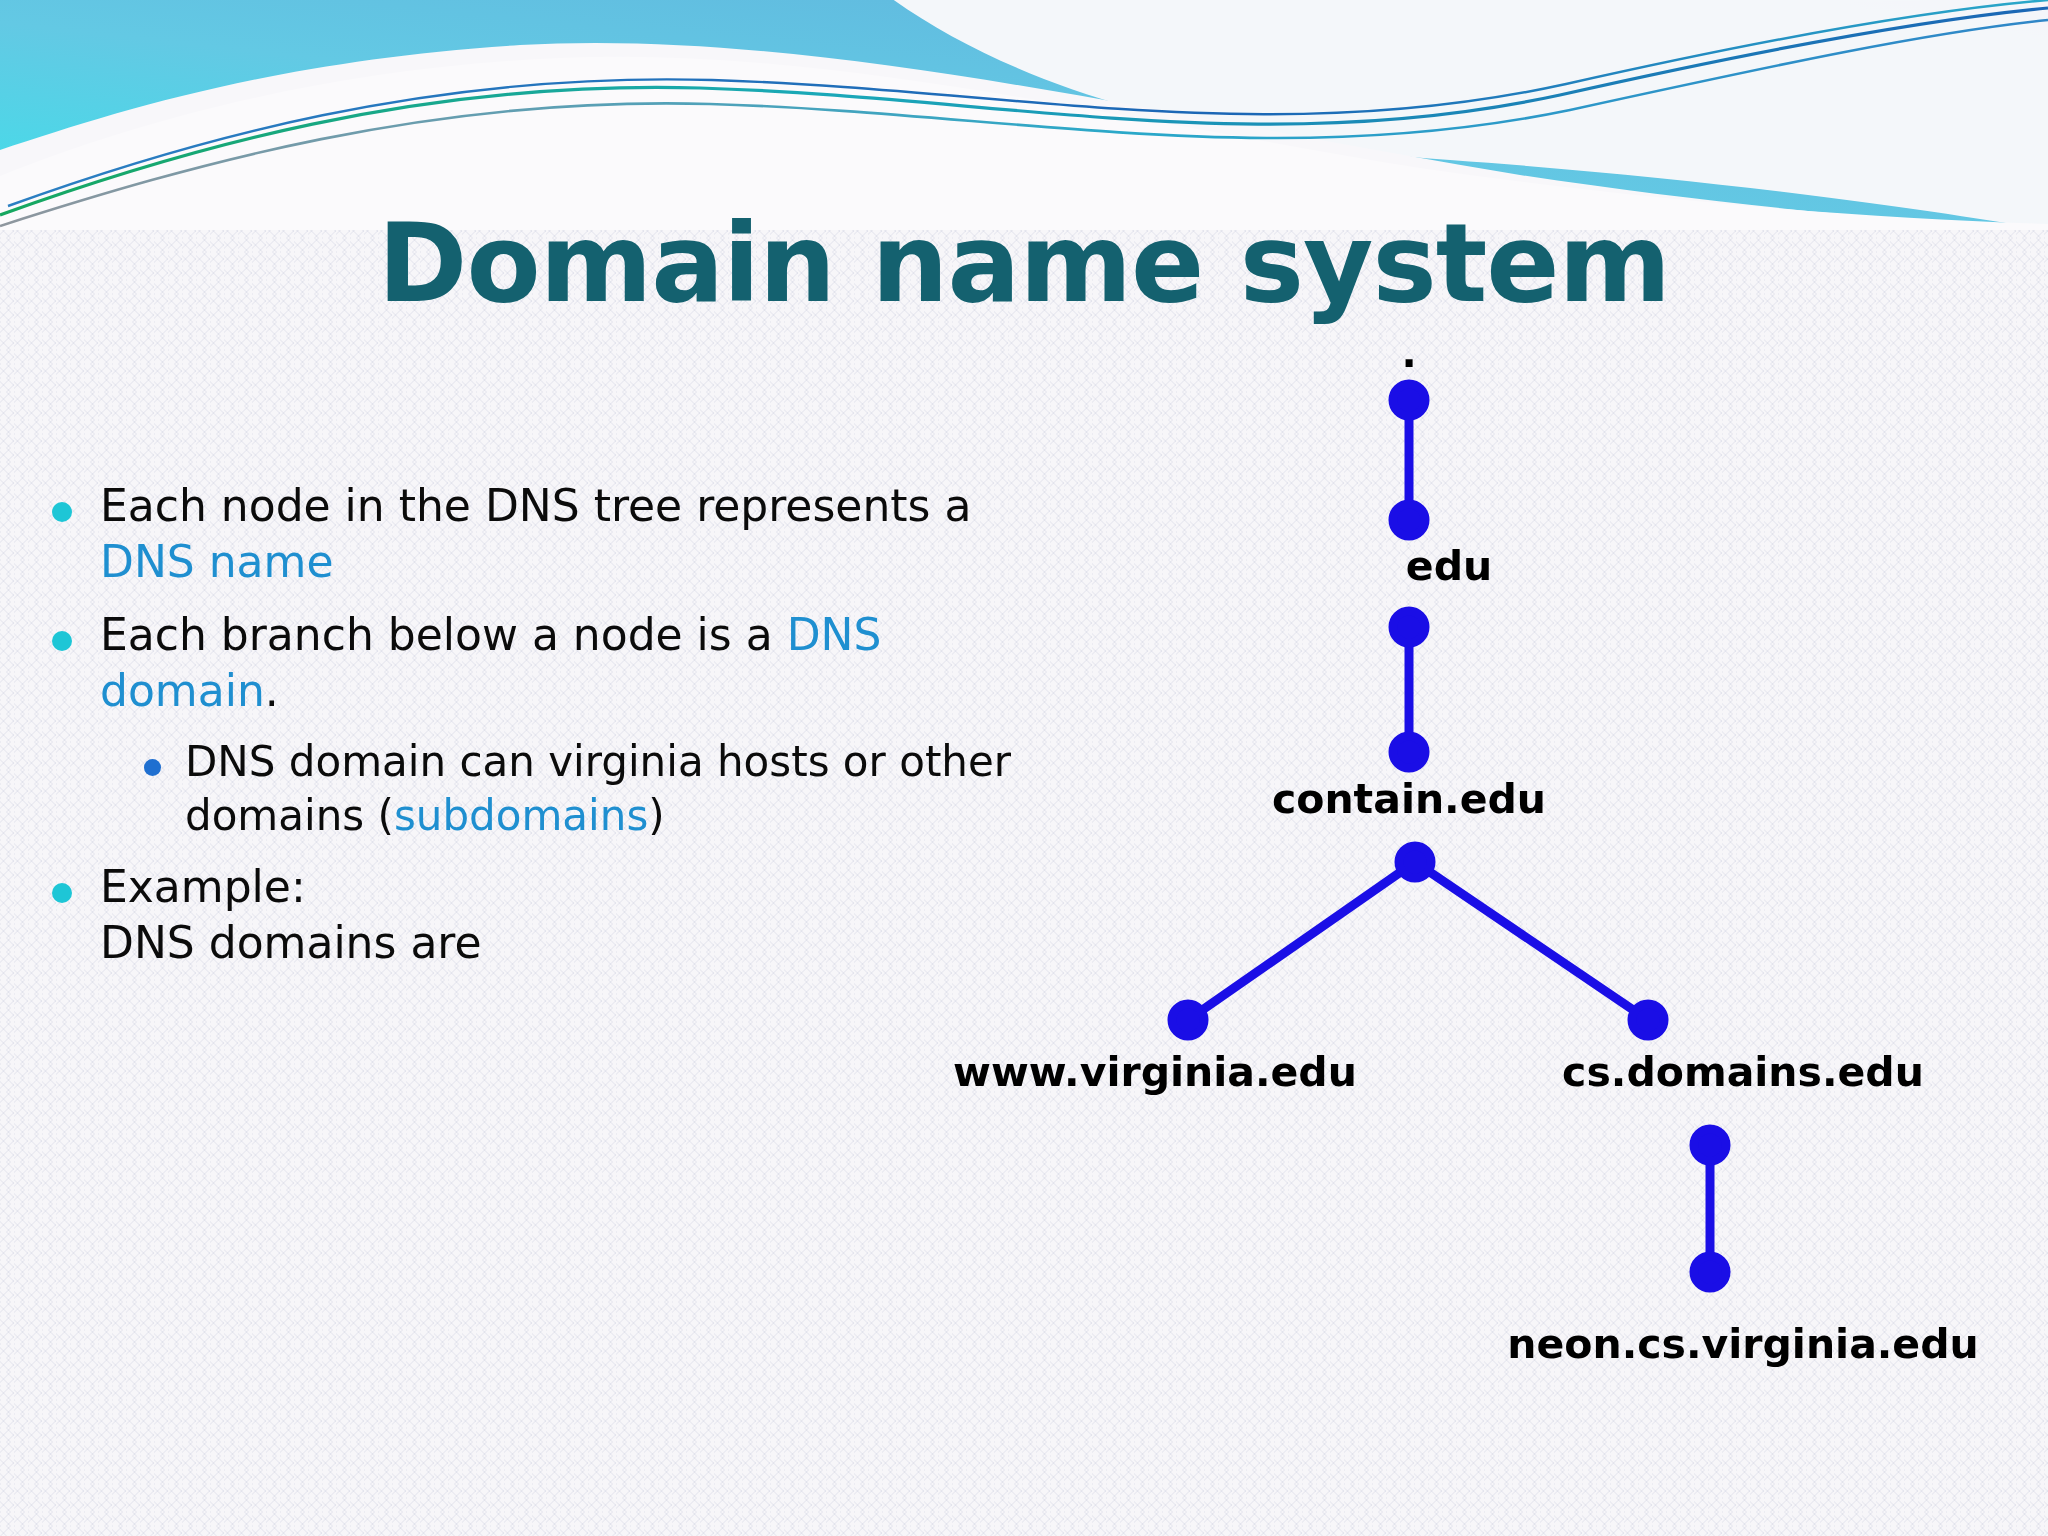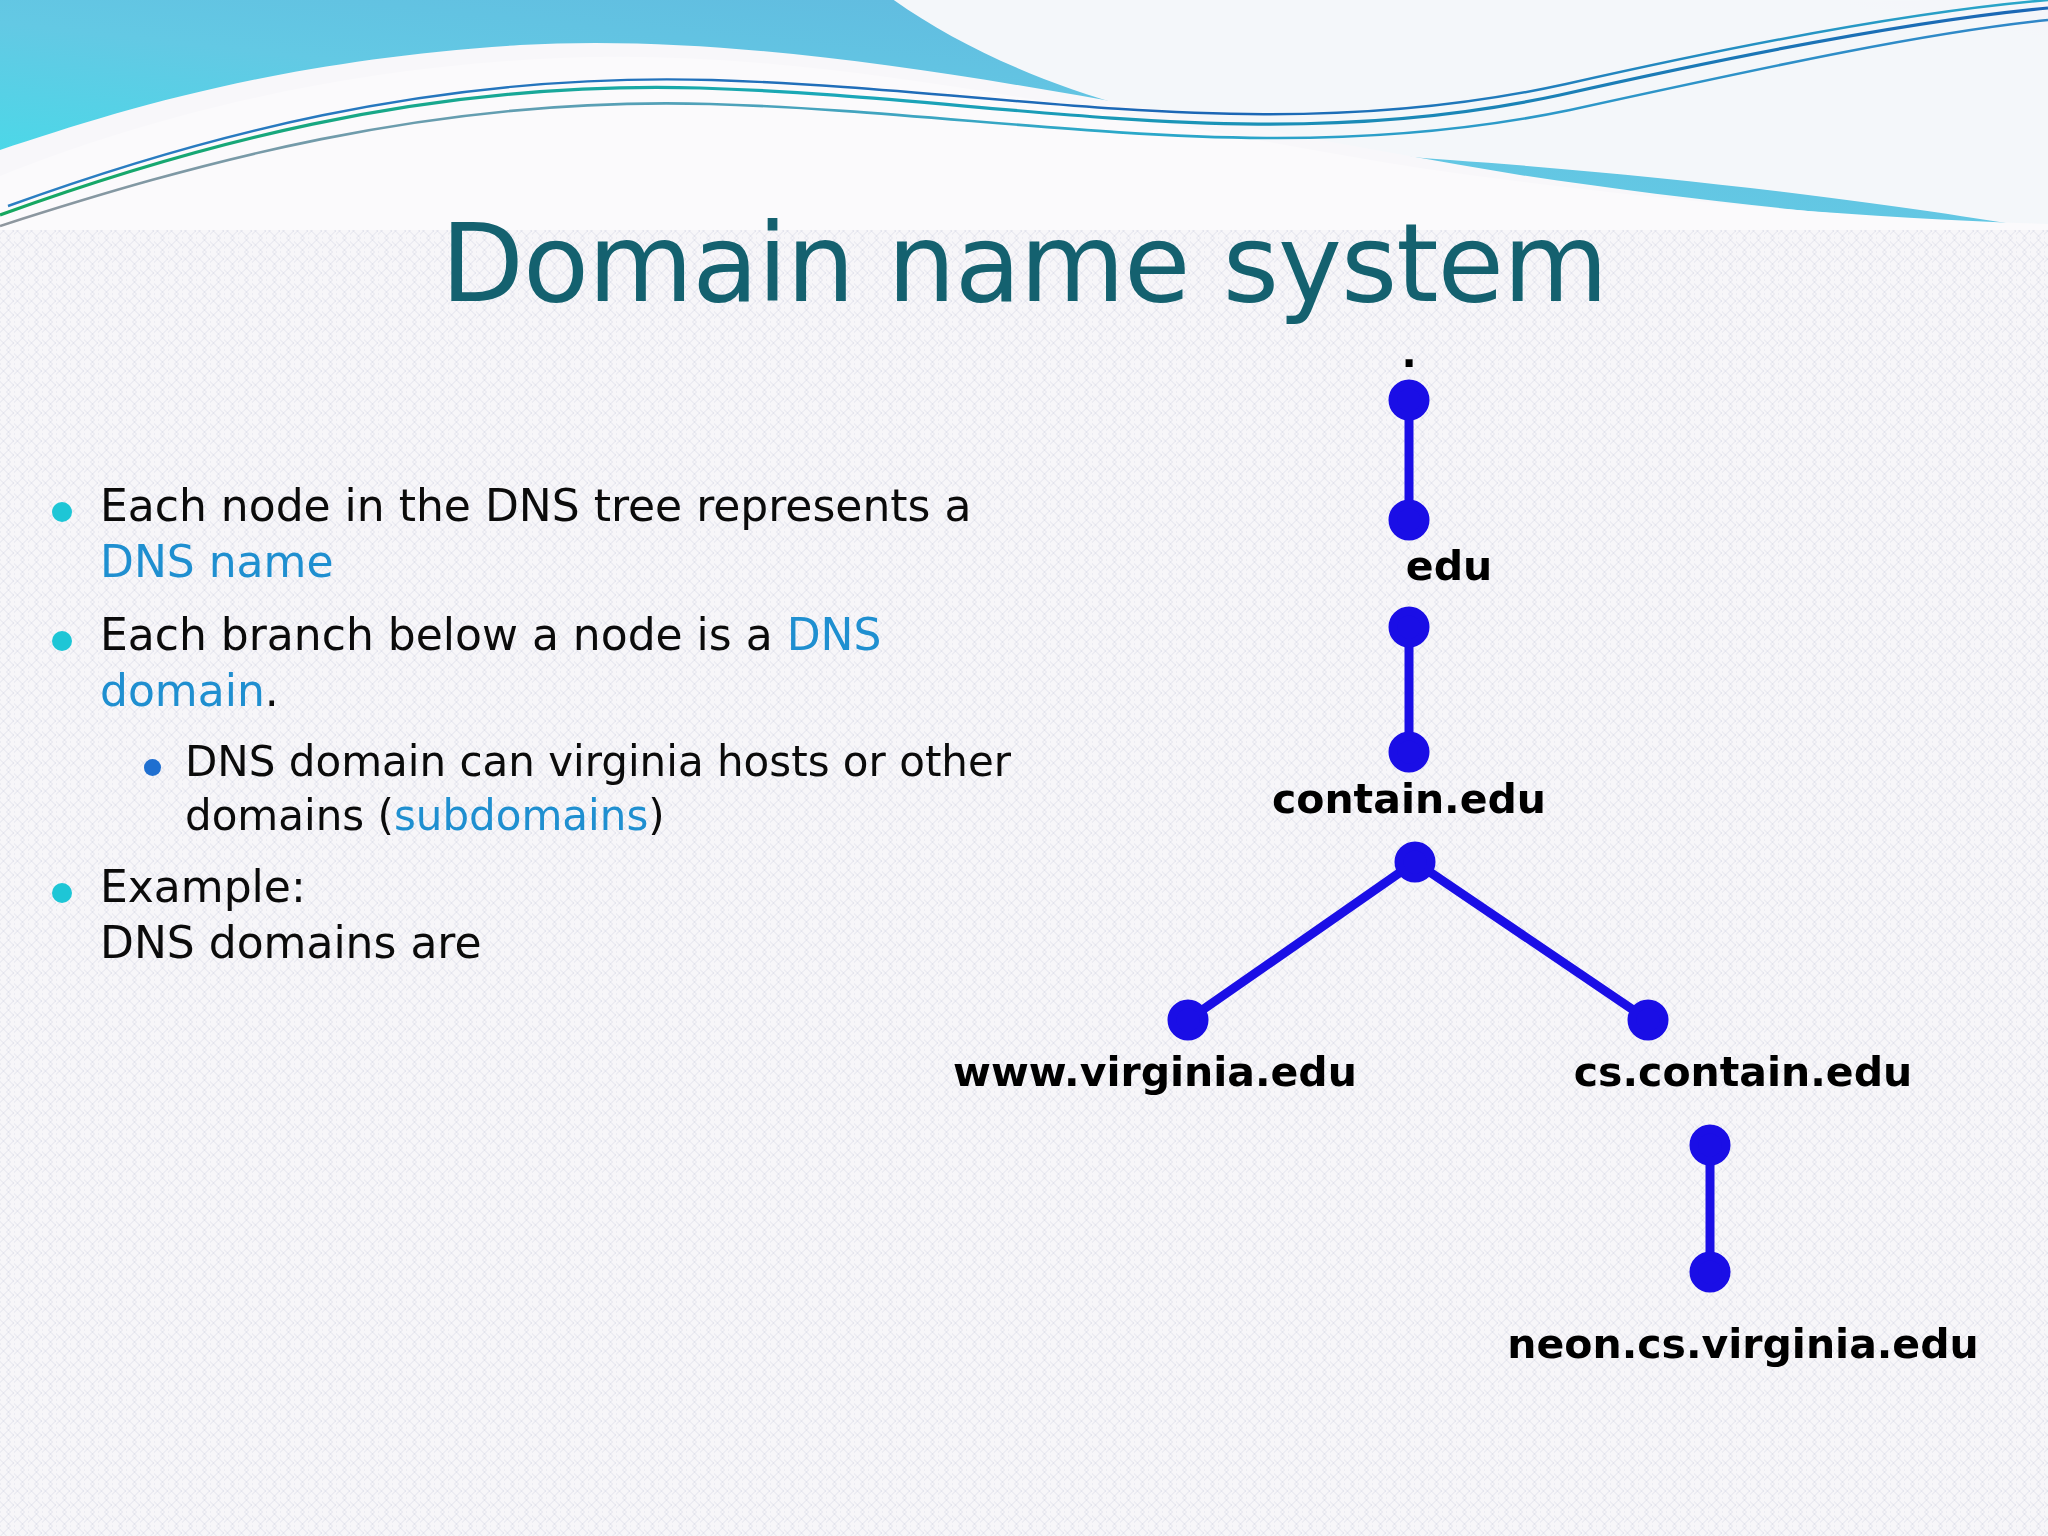--- a/index.html
+++ b/index.html
@@ -48,21 +48,21 @@
   
   .slide-title {
     position: absolute;
     left: 0;
     top: 205px;
     width: 2048px;
     text-align: center;
     color: #14616f;
     font-family: "DejaVu Sans", sans-serif;
     font-size: 108px;
-    font-weight: 400;
+    font-weight: 700;
     letter-spacing: -1px;
     line-height: 1.1;
     white-space: nowrap;
   }
 
   
   .body-text {
     position: absolute;
     left: 52px;
     top: 478px;
@@ -241,18 +241,18 @@
     </svg>
 
     <div class="node-label root-label" style="left:409px; top:10px;">.</div>
 
     <div class="node-label" style="left:409px; top:222px;margin-left:40px;">edu</div>
 
     <div class="node-label" style="left:409px; top:455px;">contain.edu</div>
 
     <div class="node-label" style="left:155px; top:728px;text-align:center;">www.virginia.edu</div>
 
-    <div class="node-label" style="left:743px; top:728px;">cs.contain.edu</div>
+    <div class="node-label" style="left:743px; top:728px;">cs.domains.edu</div>
 
     <div class="node-label" style="left:743px; top:1000px;">neon.cs.virginia.edu</div>
   </div>
 
 </div>
 
 </body></html>

